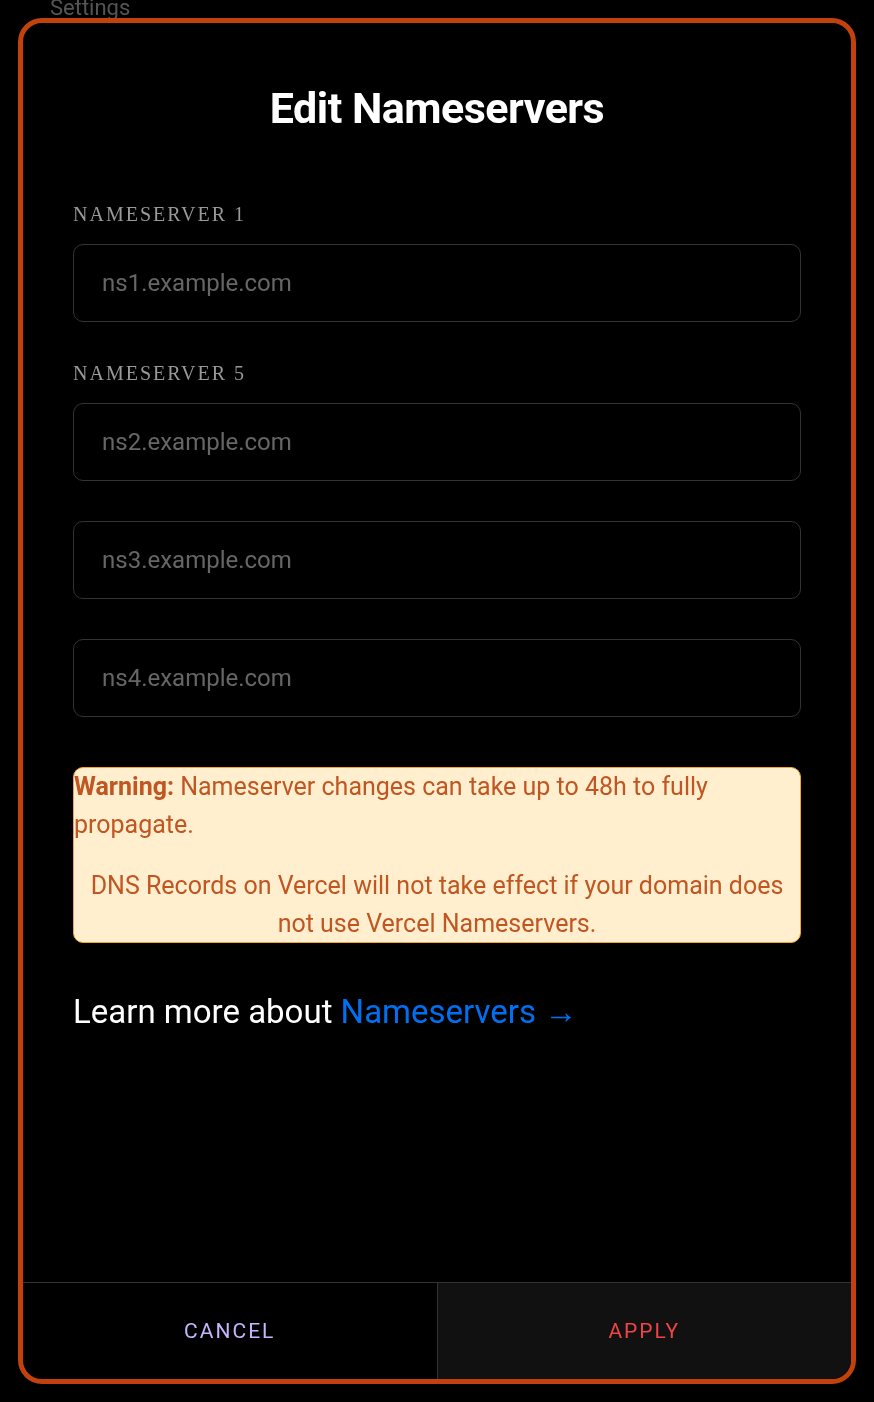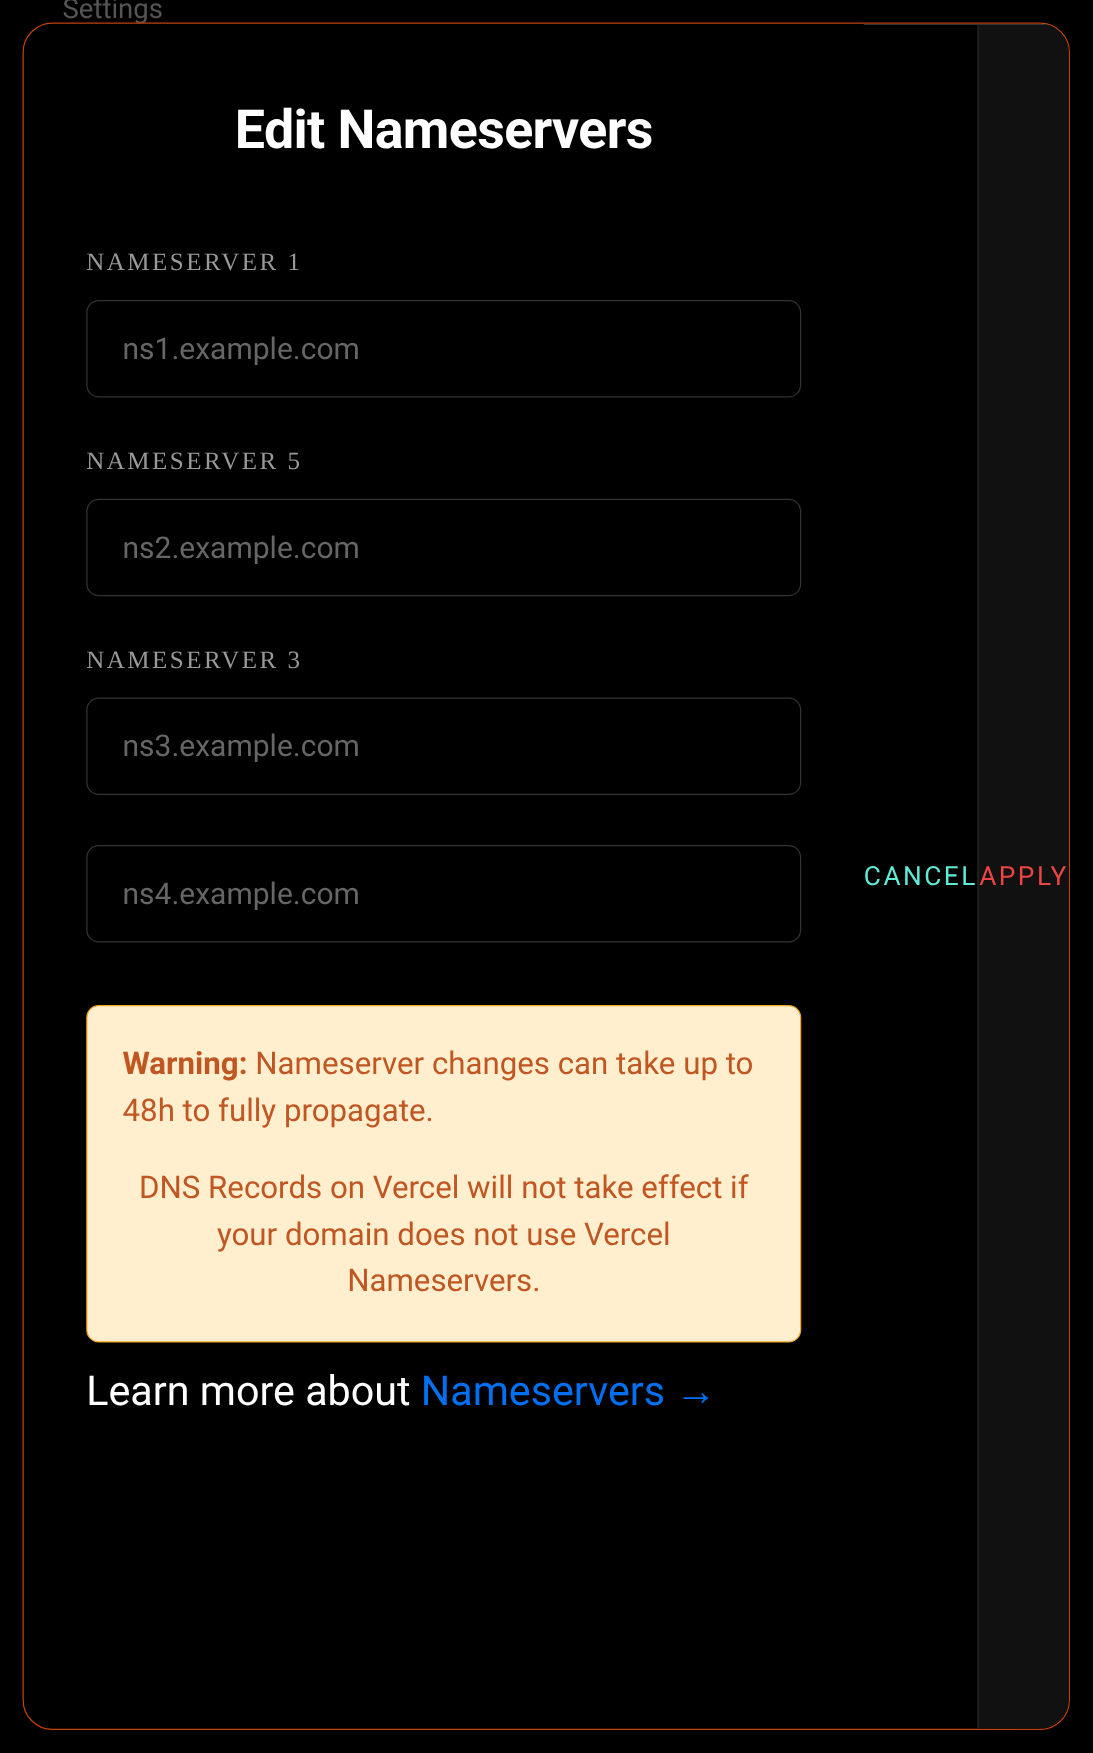--- a/index.html
+++ b/index.html
@@ -26,23 +26,24 @@
       font-size: 22px;
     }
     
     .modal {
       position: absolute;
       top: 18px;
       left: 18px;
       right: 18px;
       bottom: 18px;
       background: #000;
-      border: 1px solid #c2410c;
+      border: 5px solid #c2410c;
       border-radius: 24px;
       display: flex;
+      flex-direction: column;
       overflow: hidden;
     }
     
     .modal-content {
       flex: 1;
       padding: 60px 50px 40px 50px;
       overflow-y: auto;
     }
     
     .modal-title {
@@ -80,23 +81,22 @@
     }
     
     .field-input::placeholder {
       color: #666;
     }
     
     .warning-box {
       background: #ffefcf;
       border: 1px solid #f5a623;
       border-radius: 10px;
-      padding: 28px;
       margin-top: 50px;
-      margin-bottom: 20px;
+      margin-bottom: 49px;
     }
     
     .warning-text {
       color: #c05621;
       font-size: 25px;
       line-height: 1.5;
       margin-bottom: 24px;
     }
     
     .warning-text:last-child {
@@ -124,21 +124,21 @@
     
     .modal-footer {
       display: flex;
       border-top: 1px solid #333;
     }
     
     .footer-button {
       flex: 1;
       background: transparent;
       border: none;
-      color: #5eead4;
+      color: #c4b5fd;
       font-size: 21px;
       letter-spacing: 2px;
       padding: 36px 0;
       cursor: pointer;
       font-family: inherit;
     }
     
     .footer-button:first-child {
       border-right: 1px solid #333;
     }
@@ -161,21 +161,20 @@
       <label class="field-label">NAMESERVER 1</label>
       <input type="text" class="field-input" placeholder="ns1.example.com" style="">
     </div>
 
     <div class="field-group">
       <label class="field-label">NAMESERVER 5</label>
       <input type="text" class="field-input" placeholder="ns2.example.com" style="">
     </div>
 
     <div class="field-group">
-      <label class="field-label">NAMESERVER 3</label>
       <input type="text" class="field-input" placeholder="ns3.example.com" style="">
     </div>
 
     <div class="field-group">
       <input type="text" class="field-input" placeholder="ns4.example.com" style="">
     </div>
 
     <div class="warning-box">
       <p class="warning-text">
         <span class="warning-label">Warning:</span><span> Nameserver changes can take up to 48h to fully propagate.</span>

